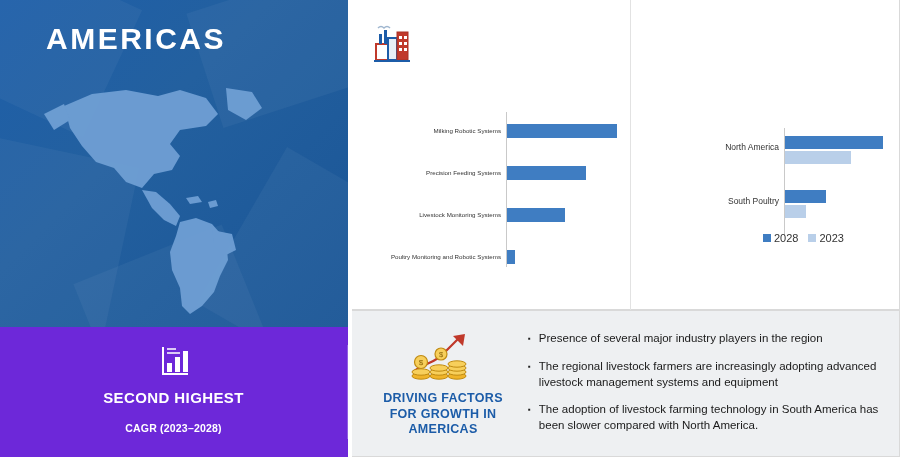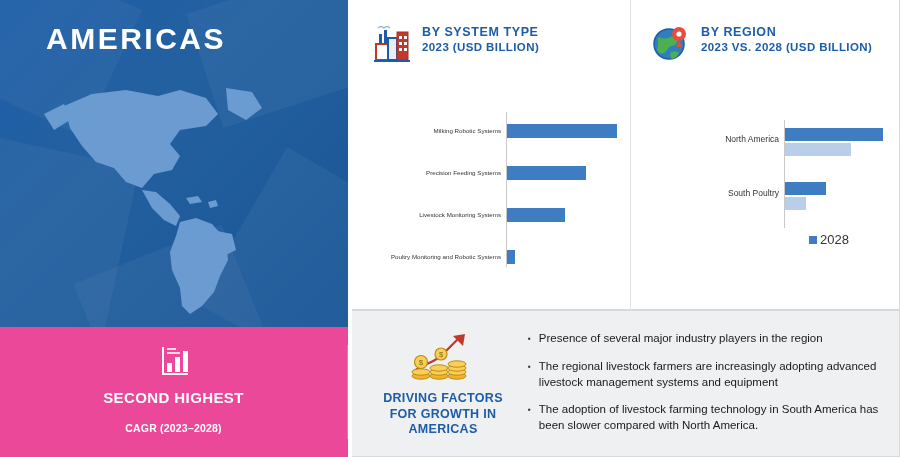--- a/index.html
+++ b/index.html
@@ -30,21 +30,21 @@
     position: absolute; left: 46px; top: 22px;
     color: #ffffff; font-size: 30px; font-weight: bold; letter-spacing: 2.5px;
   }
   .map-wrap {
     position: absolute; left: 30px; top: 70px; width: 290px; height: 250px;
   }
   .map-wrap svg { width: 100%; height: 100%; display: block; }
 
   .left-bottom {
     position: absolute; left: 0; top: 327px; width: 348px; height: 130px;
-    background: #ec4899;
+    background: #6d28d9;
     display: flex;
   }
   .lb-cell {
     flex: 1; display: flex; flex-direction: column; align-items: center;
     justify-content: flex-start; padding-top: 12px; color: #fff; text-align: center;
   }
   .lb-divider {
     width: 1px; background: rgba(255,255,255,0.25); margin: 18px 0;
   }
   .lb-icon { height: 44px; display: flex; align-items: center; justify-content: center; }
@@ -73,21 +73,21 @@
   .hbar-label {
     position: absolute; right: 100%; padding-right: 6px; text-align: right;
     font-size: 6.2px; color: #333; white-space: nowrap; line-height: 1.1;
   }
   .hbar-label.lg { font-size: 8.5px; }
   .hbar { height: 100%; background: #3f7dc2; }
   .hbar.light { background: #b9cfe9; }
   .axis-line { position: absolute; background: #c9c9c9; }
 
   .legend { position: absolute; display: flex; align-items: center; gap: 10px; }
-  .legend-item { display: flex; align-items: center; font-size: 13px; color: #333; margin-left: 46px; }
+  .legend-item { display: flex; align-items: center; font-size: 11px; color: #333; }
   .legend-swatch { width: 8px; height: 8px; margin-right: 3px; display: inline-block; }
 
   
   .bottom-area {
     position: absolute; left: 352px; top: 310px; width: 548px; height: 147px;
     background: #eef0f2; border: 1px solid #d9d9d9; border-left: none;
   }
   .df-block { position: absolute; left: 16px; top: 16px; width: 150px; text-align: center; }
   .df-icon { height: 58px; display: flex; align-items: center; justify-content: center; }
   .df-title {
@@ -173,24 +173,20 @@
             <rect x="29" y="20" width="3" height="3" fill="#ffffff"></rect>
             <rect x="34" y="20" width="3" height="3" fill="#ffffff"></rect>
             <rect x="29" y="26" width="3" height="3" fill="#ffffff"></rect>
             <rect x="34" y="26" width="3" height="3" fill="#ffffff"></rect>
             <rect x="9" y="12" width="3" height="10" fill="#1c5ca8"></rect>
             <rect x="14" y="8" width="3" height="14" fill="#1c5ca8"></rect>
             <path d="M8 6 q3 -3 6 0 q3 -3 6 0" stroke="#9fb6cf" stroke-width="1.5" fill="none"></path>
             <rect x="4" y="38" width="36" height="2" fill="#1c5ca8"></rect>
           </svg>
         </div>
-        <div class="hd-text">
-          <div class="hd-title">BY SYSTEM TYPE</div>
-          <div class="hd-sub">2023 (USD BILLION)</div>
-        </div>
       </div>
 
       <div class="hbar-chart" style="left:155px; top:112px; width:110px; height:150px;">
         <div class="axis-line" style="left:-1px; top:0; width:1px; height:155px;"></div>
 
         <div class="hbar-row" style="left:0; top:12px; width:100%; height:14px;">
           <div class="hbar-label">Milking Robotic Systems</div>
           <div class="hbar" style="width:100%;"></div>
         </div>
 
@@ -205,38 +201,22 @@
         </div>
 
         <div class="hbar-row" style="left:0; top:138px; width:100%; height:14px;">
           <div class="hbar-label">Poultry Monitoring and Robotic Systems</div>
           <div class="hbar" style="width:7%;"></div>
         </div>
       </div>
     </div>
 
     <div class="chart-panel chart-right">
-      <div class="chart-head">
-        <div class="hd-icon">
-          <svg viewBox="0 0 44 44">
-            <circle cx="20" cy="22" r="15" fill="#2f7fbf" stroke="#1c5ca8" stroke-width="1.5"></circle>
-            <path d="M9 15 q7 3 12 0 q5 -2 9 2 l-4 6 q-6 1 -8 5 q-3 5 -8 3 q-3 -3 -1 -8 Z" fill="#4caf50"></path>
-            <path d="M22 30 q5 -2 8 1 q-2 5 -7 6 q-3 -3 -1 -7 Z" fill="#4caf50"></path>
-            <circle cx="30" cy="12" r="7" fill="#e74c3c"></circle>
-            <circle cx="30" cy="12" r="2.6" fill="#ffffff"></circle>
-            <path d="M30 19 L27 25 L33 25 Z" fill="#e74c3c"></path>
-          </svg>
-        </div>
-        <div class="hd-text">
-          <div class="hd-title">BY REGION</div>
-          <div class="hd-sub">2023 VS. 2028 (USD BILLION)</div>
-        </div>
-      </div>
-
-      <div class="hbar-chart" style="left:154px; top:120px; width:98px; height:110px;">
+
+      <div class="hbar-chart" style="left:154px; top:128px; width:98px; height:110px;">
         <div class="axis-line" style="left:-1px; top:0; width:1px; height:108px;"></div>
 
         <div class="hbar-row" style="left:0; top:8px; width:100%; height:13px;">
           <div class="hbar-label lg" style="top:7px;">North America</div>
           <div class="hbar" style="width:100%;"></div>
         </div>
         <div class="hbar-row" style="left:0; top:23px; width:100%; height:13px;">
           <div class="hbar light" style="width:67%;"></div>
         </div>
 

